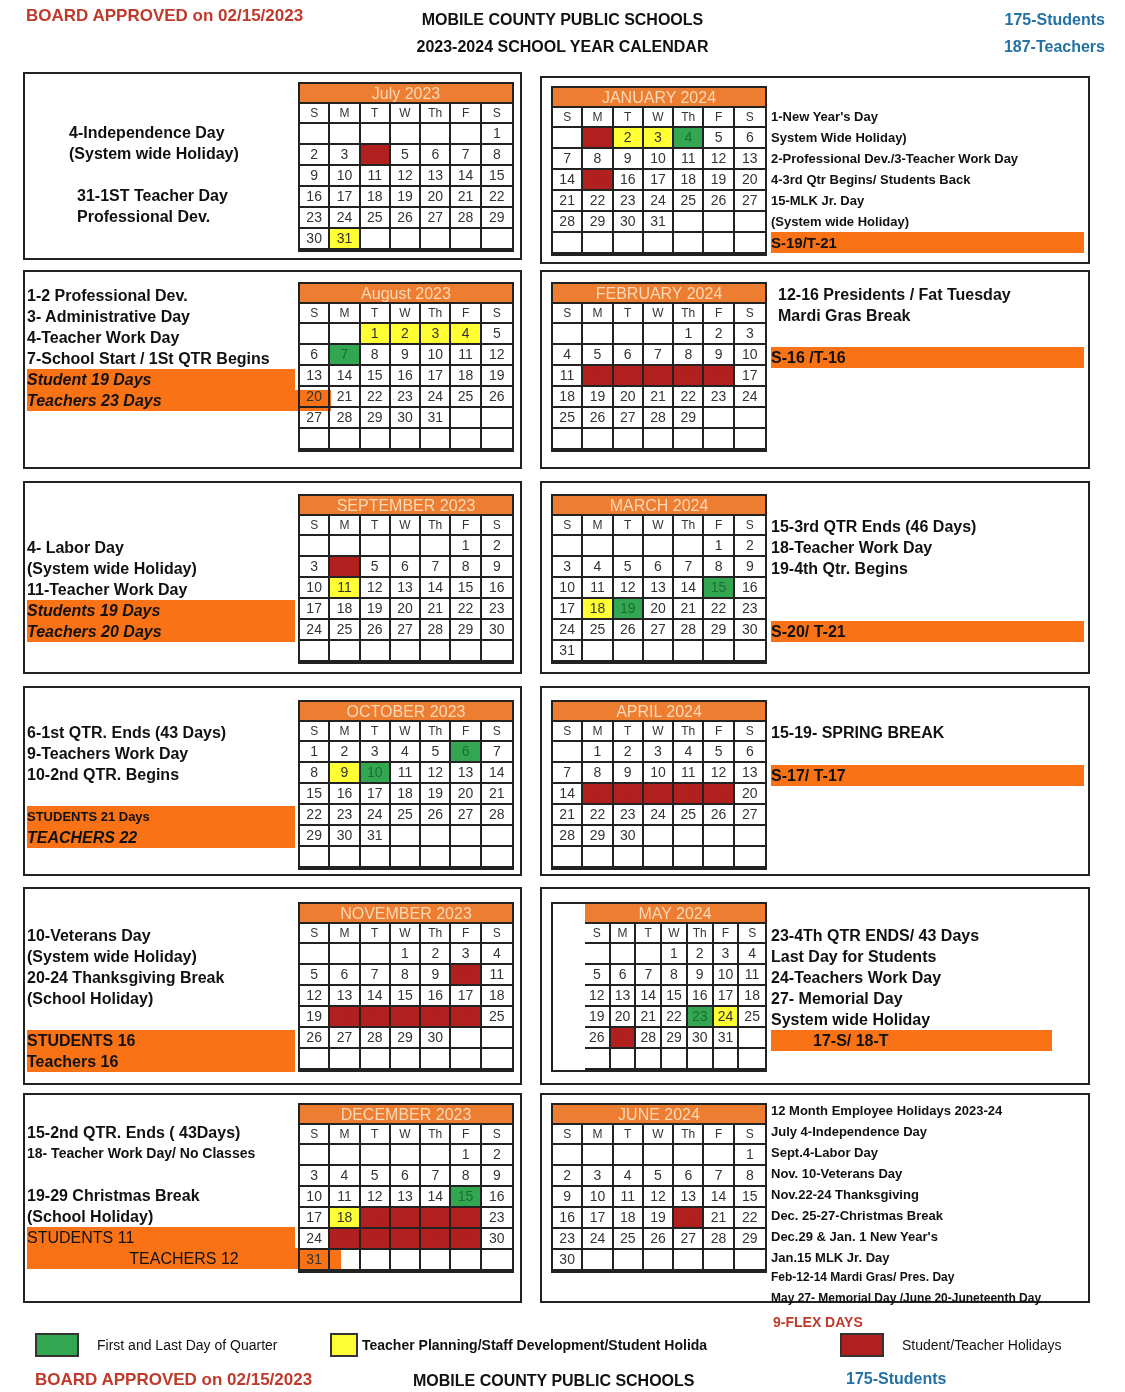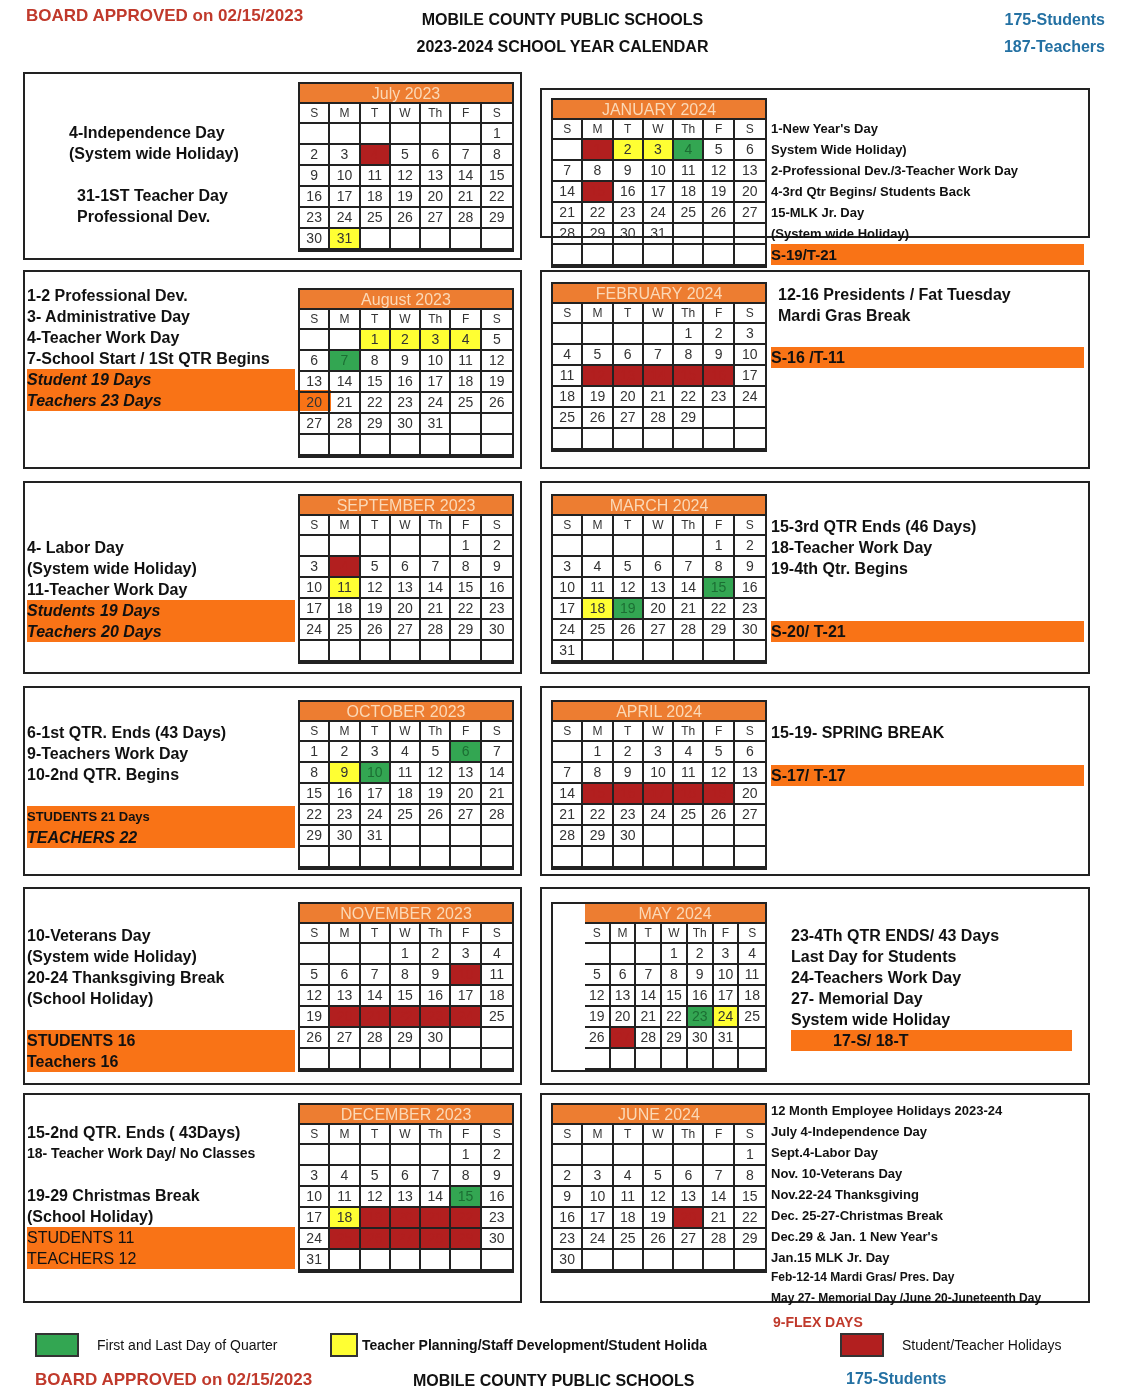--- a/index.html
+++ b/index.html
@@ -115,21 +115,21 @@
 
 <div class="panel left" style="top:270px;height:199px;">
   <div class="notes" style="left:2px;top:13px;">
     <div class="line">1-2 Professional Dev.</div>
     <div class="line">3- Administrative Day</div>
     <div class="line">4-Teacher Work Day</div>
     <div class="line">7-School Start / 1St QTR Begins</div>
     <div class="line hl it" style="width:268px;">Student 19 Days</div>
     <div class="line hl it" style="width:304px;">Teachers 23 Days</div>
   </div>
-  <div class="cal" style="left:273px;top:16px;">
+  <div class="cal" style="left:273px;top:10px;">
       <div class="cal-title">August 2023</div>
       <div class="cal-grid">
         <div class="c dow">S</div>
         <div class="c dow">M</div>
         <div class="c dow">T</div>
         <div class="c dow">W</div>
         <div class="c dow">Th</div>
         <div class="c dow">F</div>
         <div class="c dow">S</div>
         <div class="c"></div>
@@ -374,21 +374,21 @@
 </div>
 
 <div class="panel left" style="top:1093px;height:210px;">
   <div class="notes" style="left:2px;top:27px;">
     <div class="line">15-2nd QTR. Ends ( 43Days)</div>
     <div class="line small" style="font-size:14px;">18- Teacher Work Day/ No Classes</div>
     <div class="line"></div>
     <div class="line">19-29 Christmas Break</div>
     <div class="line">(School Holiday)</div>
     <div class="line hl" style="width:268px;font-weight:normal;">STUDENTS 11</div>
-    <div class="line hl" style="width:268px;font-weight:normal;">TEACHERS 12</div>
+    <div class="line hl" style="width:314px;font-weight:normal;text-align:center;">TEACHERS 12</div>
   </div>
   <div class="cal" style="left:273px;top:8px;">
       <div class="cal-title">DECEMBER 2023</div>
       <div class="cal-grid">
         <div class="c dow">S</div>
         <div class="c dow">M</div>
         <div class="c dow">T</div>
         <div class="c dow">W</div>
         <div class="c dow">Th</div>
         <div class="c dow">F</div>
@@ -432,21 +432,21 @@
         <div class="c"></div>
         <div class="c"></div>
         <div class="c"></div>
         <div class="c"></div>
         <div class="c"></div>
         <div class="c"></div>
       </div>
     </div>
 </div>
 
-<div class="panel right" style="top:88px;height:150px;">
+<div class="panel right" style="top:76px;height:188px;">
   <div class="cal" style="left:9px;top:8px;">
       <div class="cal-title">JANUARY 2024</div>
       <div class="cal-grid">
         <div class="c dow">S</div>
         <div class="c dow">M</div>
         <div class="c dow">T</div>
         <div class="c dow">W</div>
         <div class="c dow">Th</div>
         <div class="c dow">F</div>
         <div class="c dow">S</div>
@@ -558,21 +558,21 @@
         <div class="c"></div>
         <div class="c"></div>
         <div class="c"></div>
       </div>
     </div>
   <div class="notes" style="left:236px;top:12px;">
     <div class="line">12-16 Presidents  / Fat Tuesday</div>
     <div class="line">Mardi Gras Break</div>
   </div>
   <div class="notes" style="left:229px;top:75px;">
-    <div class="line hl" style="width:313px;">S-16 /T-11</div>
+    <div class="line hl" style="width:313px;">S-16 /T-16</div>
   </div>
 </div>
 
 <div class="panel right" style="top:481px;height:193px;">
   <div class="cal" style="left:9px;top:11px;">
       <div class="cal-title">MARCH 2024</div>
       <div class="cal-grid">
         <div class="c dow">S</div>
         <div class="c dow">M</div>
         <div class="c dow">T</div>
@@ -745,21 +745,21 @@
         <div class="c"></div>
         <div class="c"></div>
         <div class="c"></div>
         <div class="c"></div>
         <div class="c"></div>
         <div class="c"></div>
         <div class="c"></div>
         <div class="c"></div>
       </div>
     </div>
-  <div class="notes" style="left:229px;top:36px;margin-left:20px;">
+  <div class="notes" style="left:229px;top:36px;">
     <div class="line">23-4Th QTR ENDS/ 43 Days</div>
     <div class="line">Last Day for Students</div>
     <div class="line">24-Teachers Work Day</div>
     <div class="line">27- Memorial Day</div>
     <div class="line">System wide Holiday</div>
     <div class="line hl" style="width:281px;padding-left:42px;">17-S/ 18-T</div>
   </div>
 </div>
 
 <div class="panel right" style="top:1093px;height:210px;">

